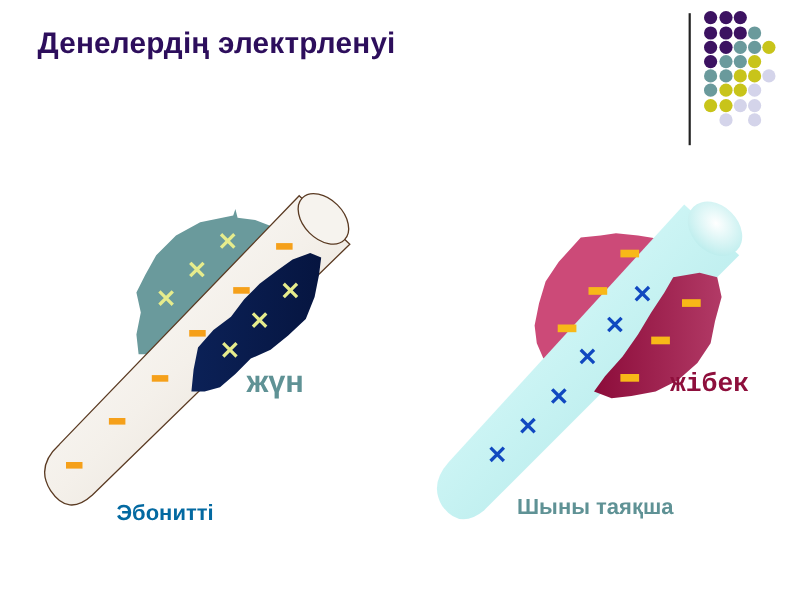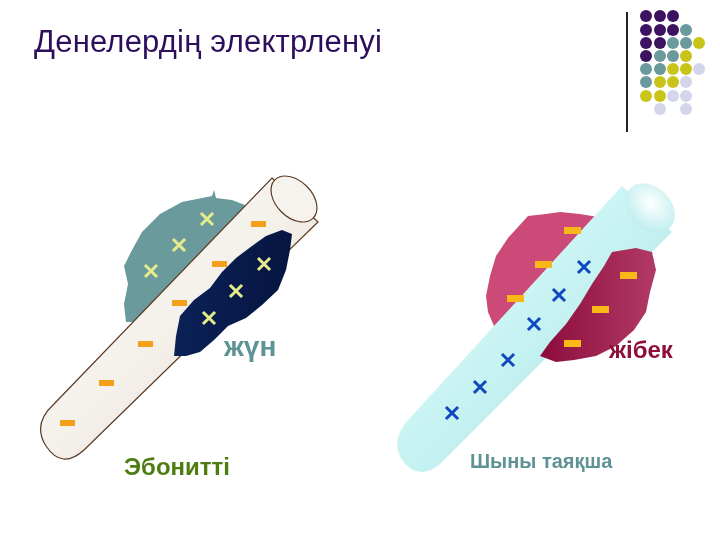--- a/index.html
+++ b/index.html
@@ -1,24 +1,24 @@
 <!DOCTYPE html>
 <html><head>
 <meta charset="utf-8">
 <style>
   html, body { margin:0; padding:0; background:#ffffff; }
   body { width:720px; height:540px; position:relative; overflow:hidden; font-family:"Liberation Sans", sans-serif; }
-  .title { position:absolute; left:34px; top:24px; font-size:31px; font-weight:normal; color:#2d0e5c; letter-spacing:0.2px; white-space:nowrap; }
+  .title { position:absolute; left:34px; top:24px; font-size:27px; font-weight:bold; color:#2d0e5c; letter-spacing:0.2px; white-space:nowrap; }
   .vline { position:absolute; left:626px; top:12px; width:2px; height:120px; background:#222; }
   .dot { position:absolute; width:12px; height:12px; border-radius:50%; }
   svg.scene { position:absolute; left:0; top:0; }
   .label { position:absolute; font-weight:bold; white-space:nowrap; }
   .wool-label { left:224px; top:331px; font-size:28px; color:#5f9295; }
-  .silk-label { left:609px; top:336px; font-size:24px; color:#8e0f3c; }
-  .ebonite-label { left:70px; top:453px; width:160px; text-align:right; font-size:24px; line-height:28px; color:#4d7c0f; }
+  .silk-label { left:609px; top:336px; font-size:24px; color:#8e0f3c;font-family:Liberation Mono, monospace; }
+  .ebonite-label { left:70px; top:453px; width:160px; text-align:center; font-size:20px; line-height:28px; color:#0369a1; }
   .glass-label { left:470px; top:450px; font-size:20px; color:#5f9295; }
 </style>
 </head>
 <body>
 
 <div class="title">Денелердің электрленуі</div>
 
 <div class="vline"></div>
 <div id="dots">
     <div class="dot" style="left: 640px; top: 10px; background: rgb(60, 18, 97);"></div>

